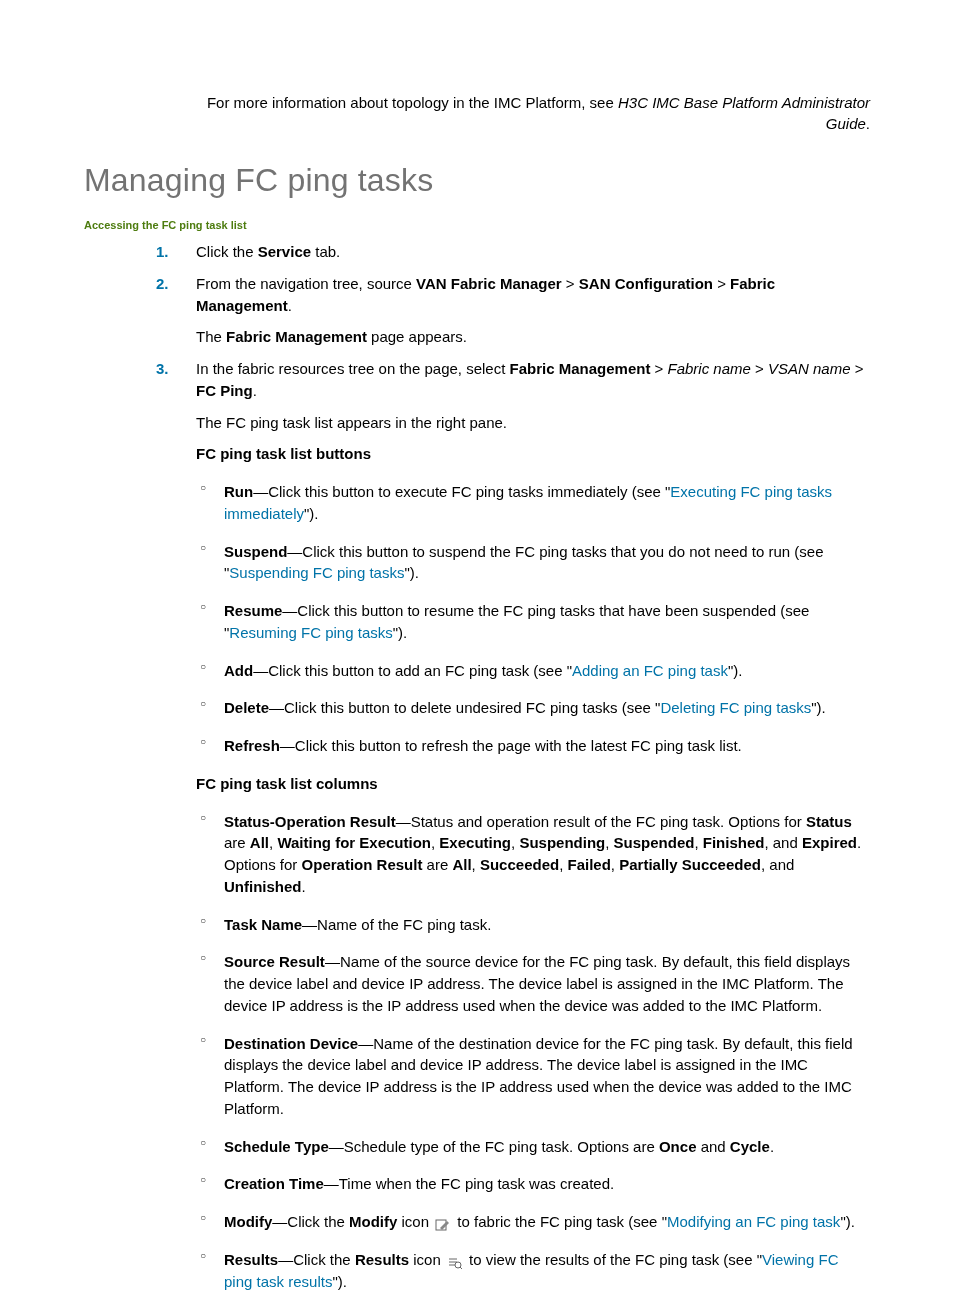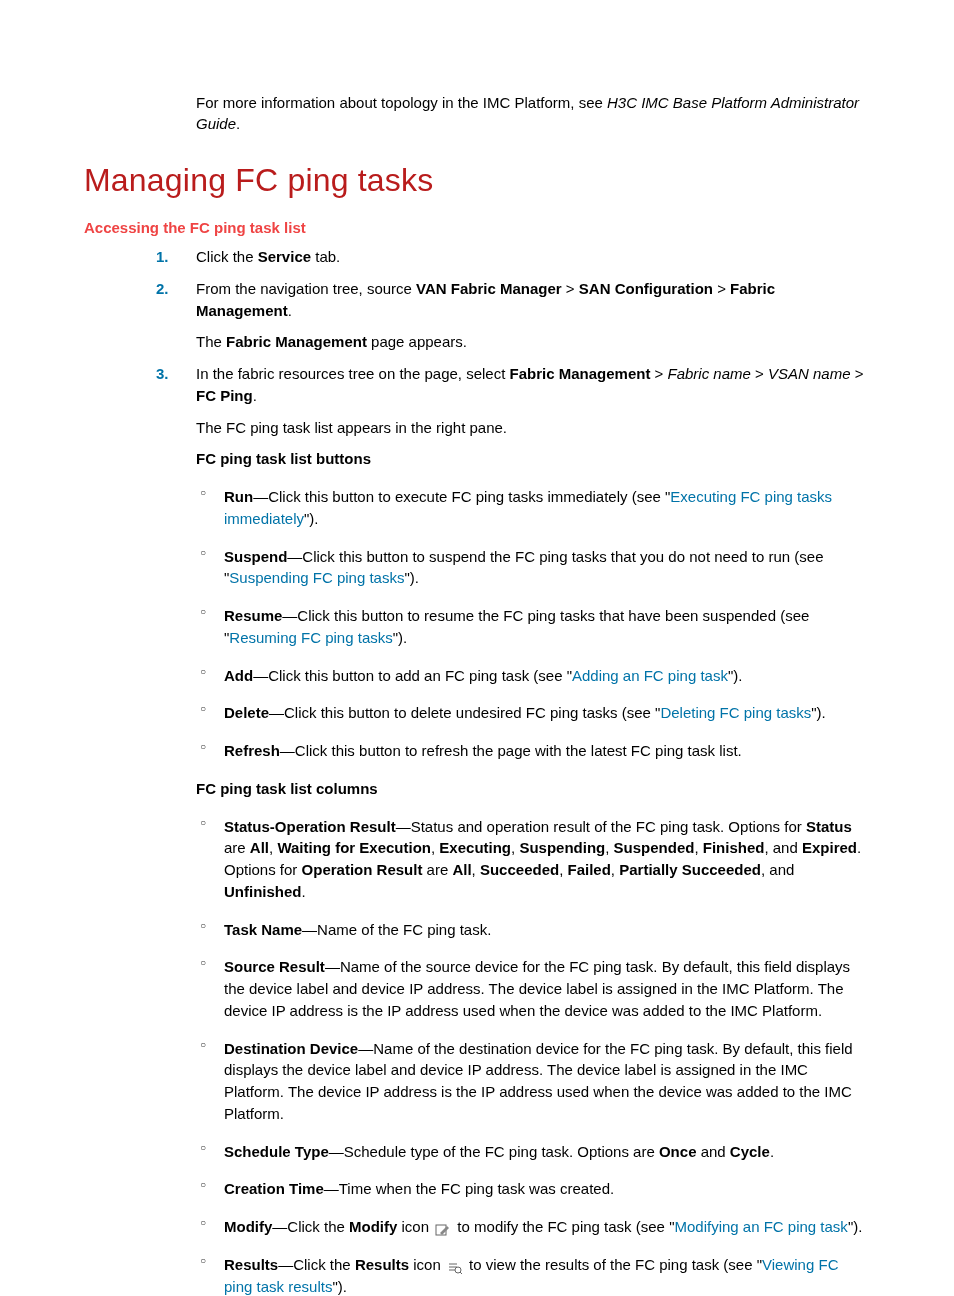--- a/index.html
+++ b/index.html
@@ -14,38 +14,39 @@
     width: 954px;
     min-height: 1296px;
     padding: 92px 84px 40px 84px;
     box-sizing: border-box;
     position: relative;
   }
   .intro-top {
     margin-left: 112px;
     line-height: 1.4;
     margin-bottom: 28px;
+    text-align: right;
   }
   .h1 {
     font-family: "Segoe UI Light", "Arial Narrow", Arial, sans-serif;
     font-weight: 300;
     font-size: 32px;
-    color: #b91c1c;
+    color: #737373;
     margin: 16px 0 20px 0;
     letter-spacing: 0.2px;
   }
   .intro {
     margin-left: 72px;
     line-height: 1.45;
     margin-bottom: 20px;
   }
   .h2 {
-    color: #ef4444;
+    color: #4d7c0f;
     font-weight: bold;
-    font-size: 15px;
+    font-size: 11px;
     margin: 10px 0 10px 0;
   }
   ol.numlist {
     list-style: none;
     margin: 0 0 0 72px;
     padding: 0;
   }
   ol.numlist > li {
     position: relative;
     padding-left: 40px;
@@ -164,21 +165,21 @@
           </li>
           <li><span class="b">Task Name</span><span>—Name of the FC ping task.</span></li>
           <li><span class="b">Source Result</span><span>—Name of the source device for the FC ping task. By default, this field displays the device label and device IP address. The device label is assigned in the IMC Platform. The device IP address is the IP address used when the device was added to the IMC Platform.</span></li>
           <li><span class="b">Destination Device</span><span>—Name of the destination device for the FC ping task. By default, this field displays the device label and device IP address. The device label is assigned in the IMC Platform. The device IP address is the IP address used when the device was added to the IMC Platform.</span></li>
           <li><span class="b">Schedule Type</span><span>—Schedule type of the FC ping task. Options are </span><span class="b">Once</span><span> and </span><span class="b">Cycle</span><span>.</span></li>
           <li><span class="b">Creation Time</span><span>—Time when the FC ping task was created.</span></li>
           <li>
             <span class="b">Modify</span><span>—Click the </span><span class="b">Modify</span><span> icon </span><span class="icon"><svg viewBox="0 0 16 14">
                   <rect x="1" y="2" width="10" height="10" fill="none" stroke="#666" stroke-width="1"></rect>
                   <path d="M5 10 L12 3 L14 5 L7 12 Z" fill="#888"></path>
-                </svg></span><span> to modify the FC ping task (see "</span><a class="link" href="#">Modifying an FC ping task</a><span>").</span>
+                </svg></span><span> to fabric the FC ping task (see "</span><a class="link" href="#">Modifying an FC ping task</a><span>").</span>
           </li>
           <li>
             <span class="b">Results</span><span>—Click the </span><span class="b">Results</span><span> icon </span><span class="icon"><svg viewBox="0 0 16 14">
                   <line x1="2" y1="3" x2="10" y2="3" stroke="#666"></line>
                   <line x1="2" y1="6" x2="10" y2="6" stroke="#666"></line>
                   <line x1="2" y1="9" x2="8" y2="9" stroke="#666"></line>
                   <circle cx="11" cy="9" r="3" fill="none" stroke="#666"></circle>
                   <line x1="13" y1="11" x2="15" y2="13" stroke="#666"></line>
                 </svg></span><span> to view the results of the FC ping task (see "</span><a class="link" href="#">Viewing FC ping task results</a><span>").</span>
           </li>

